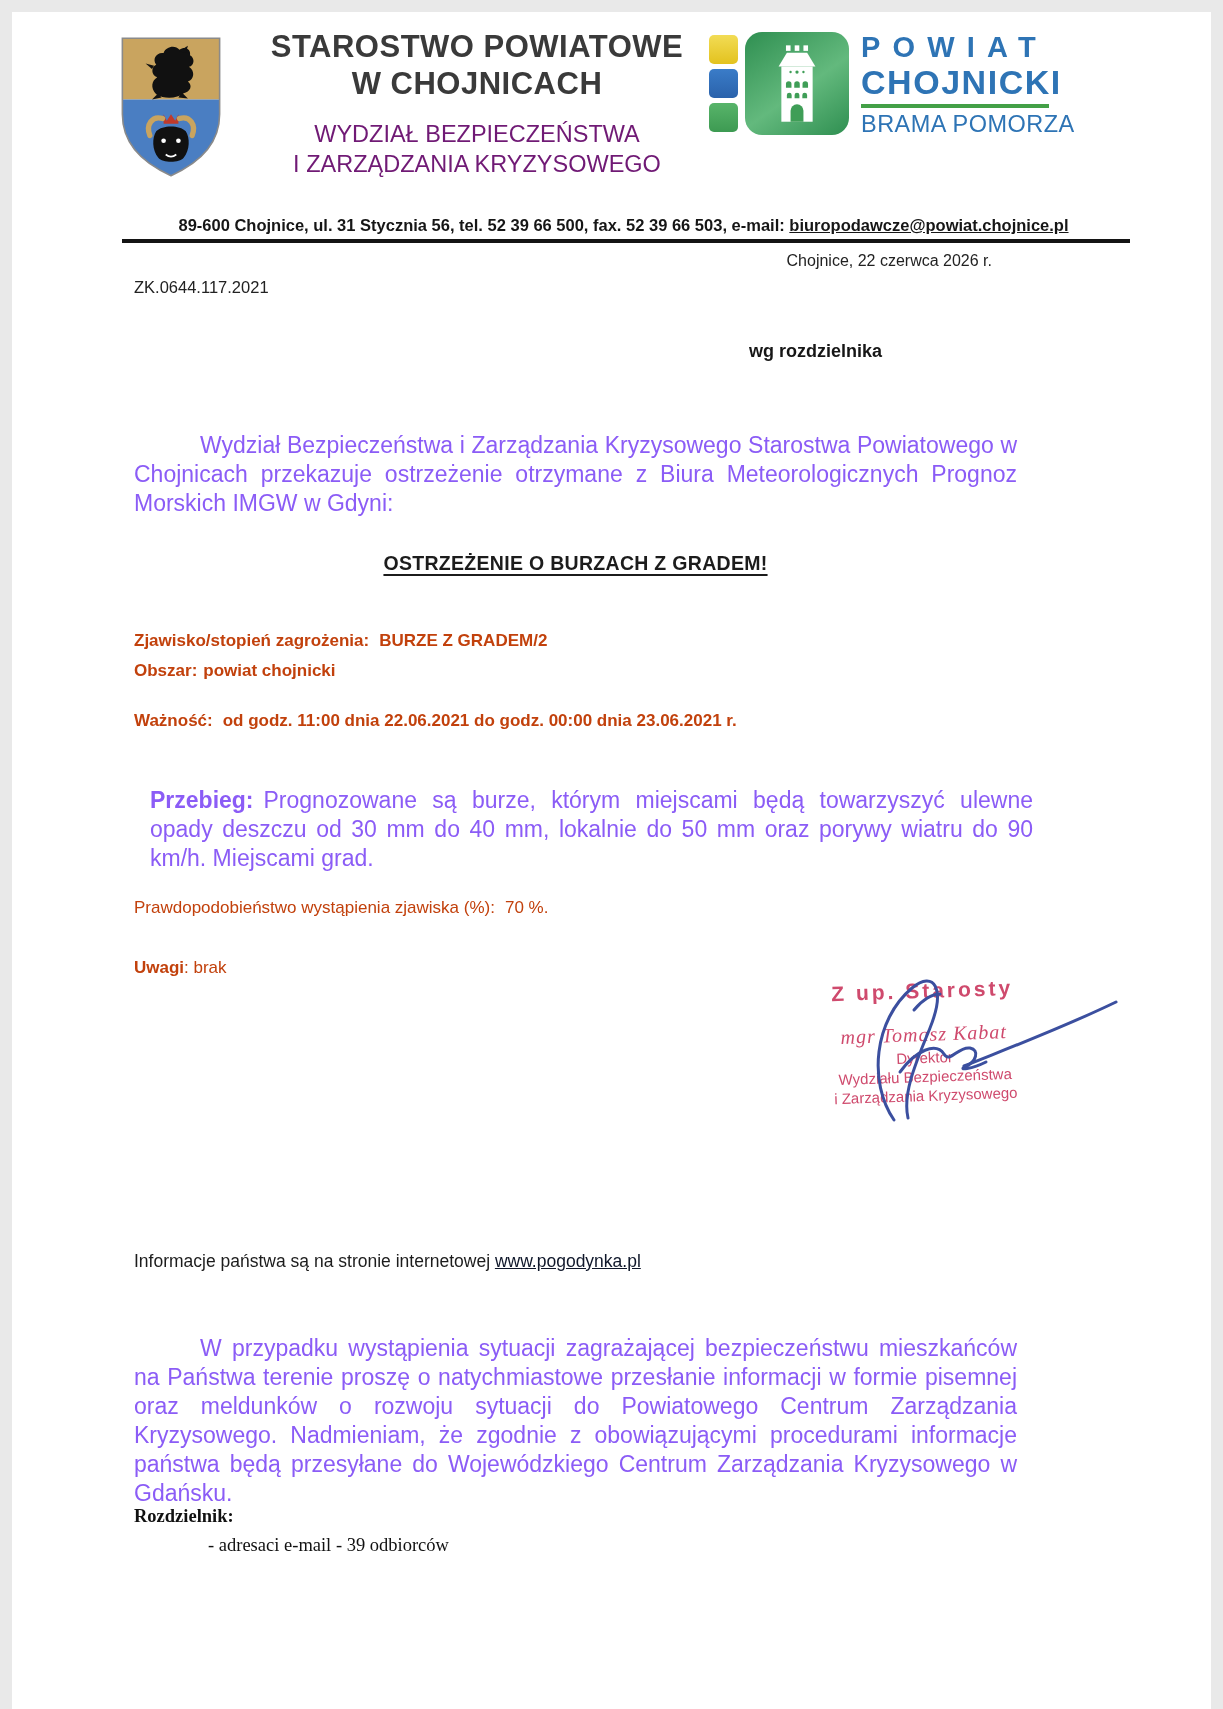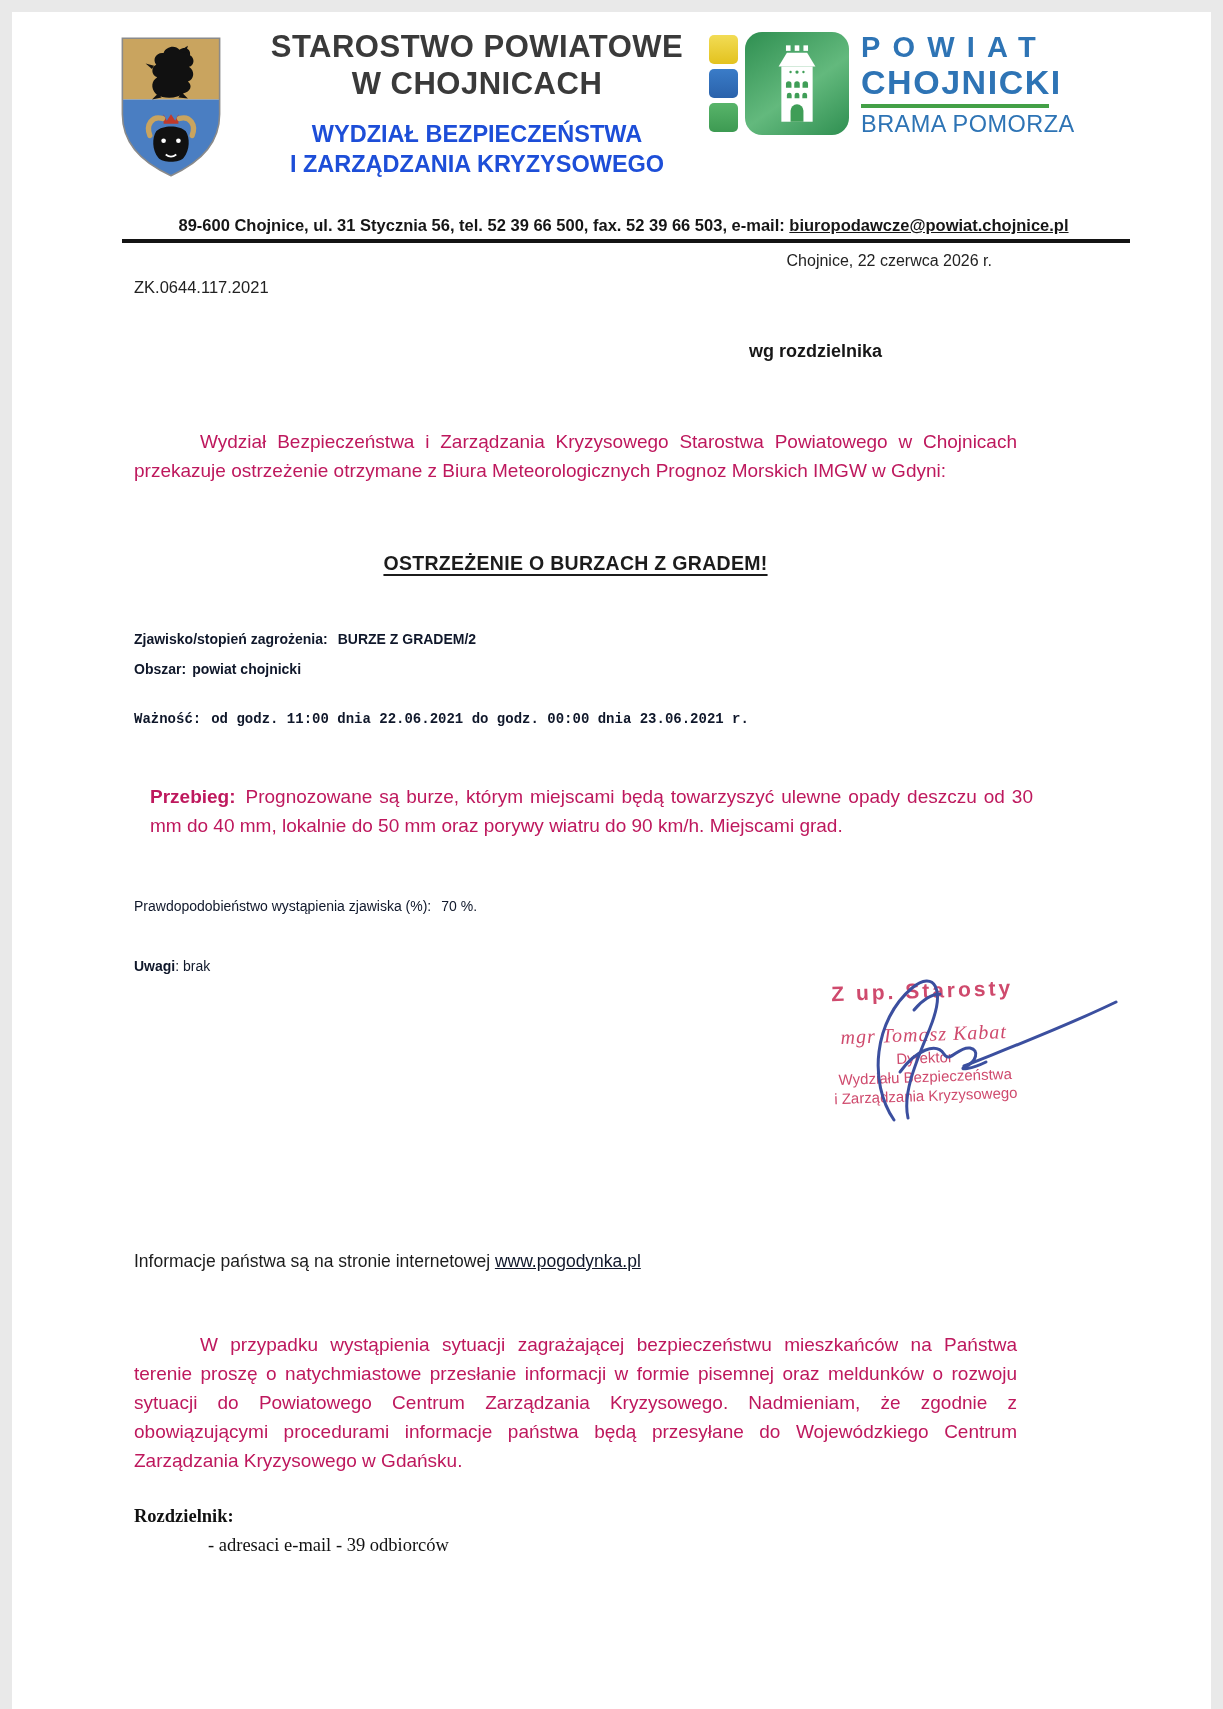--- a/index.html
+++ b/index.html
@@ -13,21 +13,21 @@
     color:#1c1c1c;
     overflow:hidden;
   }
   .abs{position:absolute;}
 
   
   .coa{left:106px;top:22px;width:106px;height:148px;}
   .org-block{left:222px;top:16px;width:486px;text-align:center;color:#3a3a3a;}
   .org-line{font-size:31px;font-weight:bold;line-height:37px;letter-spacing:0.5px;}
   .dept-block{margin-top:17px;}
-  .dept-line{font-size:23.5px;font-weight:bold;line-height:30px;color:#1d4ed8;}
+  .dept-line{font-size:23.5px;font-weight:normal;line-height:30px;color:#701a75;}
 
   .logo{left:697px;top:20px;display:flex;align-items:flex-start;}
   .logo-squares{display:flex;flex-direction:column;margin-top:3px;}
   .logo-square{width:29px;height:29px;border-radius:5px;margin-bottom:5px;}
   .sq-yellow{background:linear-gradient(180deg,#f2dc55,#e3c21e);}
   .sq-blue{background:linear-gradient(180deg,#3a7cc8,#2a62ab);}
   .sq-green{background:linear-gradient(180deg,#58b46a,#3d9a52);}
   .logo-tile{width:104px;height:103px;margin-left:7px;border-radius:17px;
     background:linear-gradient(145deg,#2f8f51,#63b97d 55%,#2f8f51);
     display:flex;align-items:center;justify-content:center;}
@@ -40,31 +40,31 @@
   .contact{left:0;top:204px;width:1223px;text-align:center;font-weight:bold;font-size:16.5px;color:#161616;}
   .contact a{color:#161616;text-decoration:underline;}
   .head-rule{left:110px;top:227px;width:1008px;height:4px;background:#141414;}
 
   
   .place-date{top:240px;right:219px;font-size:16px;color:#222;}
   .reference{left:122px;top:266px;font-size:16.5px;color:#222;text-align:center;}
   .addressee{left:737px;top:329px;font-size:18px;font-weight:bold;color:#161616;}
 
   
-  .para{font-size:19px;line-height:29px;text-align:justify;color:#be185d;}
+  .para{font-size:23px;line-height:29px;text-align:justify;color:#8b5cf6;}
   .intro{left:122px;top:396px;width:883px;text-indent:66px;}
   .warning-title{left:122px;top:540px;width:883px;text-align:center;font-size:19.5px;font-weight:bold;
     text-decoration:underline;text-decoration-thickness:2px;text-underline-offset:4px;letter-spacing:0.3px;}
-  .kv{left:122px;font-size:14px;color:#0f172a;}
+  .kv{left:122px;font-size:17px;color:#c2410c;}
   .b{font-weight:bold;}
   .gap10{margin-left:10px;}
   .gap6{margin-left:6px;}
   .zjawisko{top:619px;}
   .obszar{top:649px;}
-  .waznosc{top:699px;font-family:Liberation Mono, monospace;}
+  .waznosc{top:699px;}
   .przebieg{left:138px;top:751px;width:883px;}
   .probability{top:886px;}
   .uwagi{top:946px;}
 
   
   .stamp{left:792px;top:967px;width:240px;text-align:center;color:#cf4a6d;transform:rotate(-2deg);}
   .stamp-l1{font-size:21px;font-weight:bold;letter-spacing:3px;line-height:24px;}
   .stamp-l2{font-family:"Liberation Serif",serif;font-style:italic;font-size:20px;line-height:24px;margin-top:19px;letter-spacing:1px;}
   .stamp-l3{font-size:15px;line-height:19px;margin-top:2px;}
   .stamp-l4{font-size:15px;line-height:19px;}

